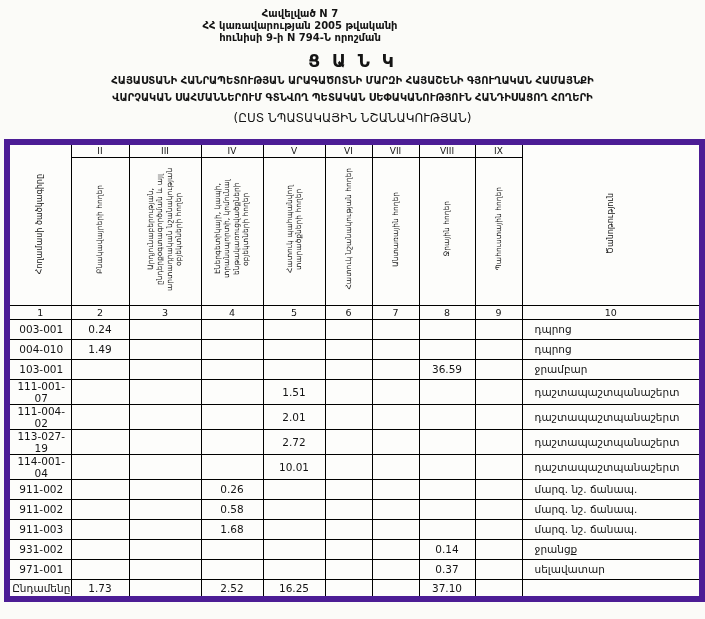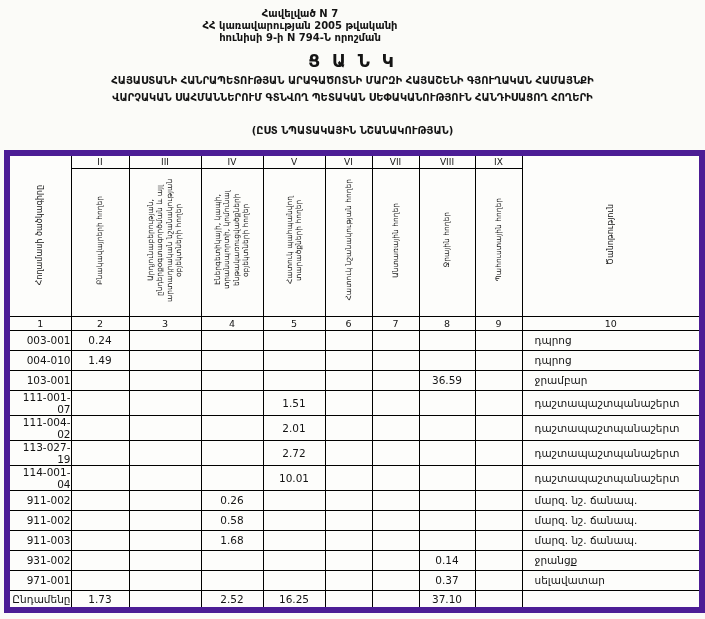--- a/index.html
+++ b/index.html
@@ -31,23 +31,23 @@
   .doc-subtitle {
     text-align: center;
     font-weight: bold;
     font-size: 10px;
     line-height: 1.4;
     margin-top: 3px;
     white-space: nowrap;
   }
   .doc-subtitle-small {
     text-align: center;
-    font-weight: bold;
-    font-size: 10px;
-    margin-top: 20px;
+    font-weight: normal;
+    font-size: 12px;
+    margin-top: 6px;
   }
   table {
     border-collapse: collapse;
     table-layout: fixed;
     width: 697px;
     margin: 14px 2px 0 4px;
     border: 6px solid #4c1d95;
     background: #fdfdfb;
   }
   th, td {
@@ -83,21 +83,21 @@
   tr.idx-row td {
     height: 14px;
     text-align: center;
     font-size: 9.5px;
   }
   tbody td {
     height: 20px;
     font-size: 10.5px;
     vertical-align: middle;
   }
-  td.code { text-align: right; padding-left: 2px; }
+  td.code { text-align: center; padding-left: 2px; }
   td.num  { text-align: center; }
   td.note { text-align: left; padding-left: 12px; }
   .footer {
     display: flex;
     justify-content: space-between;
     align-items: flex-start;
     margin: 18px 120px 0 90px;
   }
   .sig-block {
     font-size: 9.5px;

